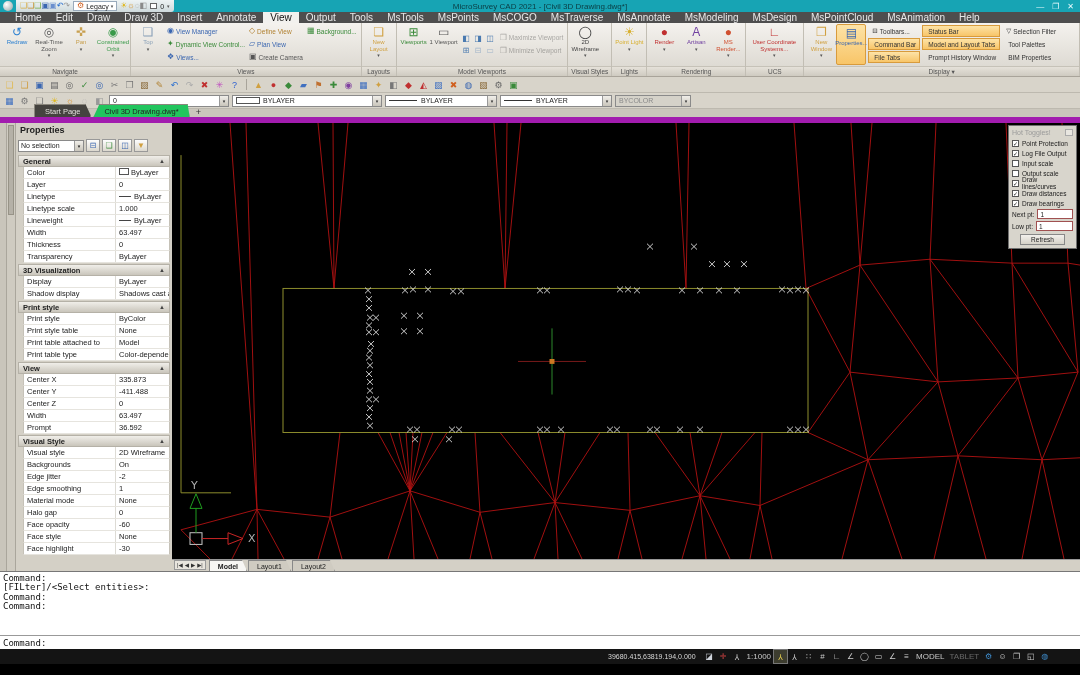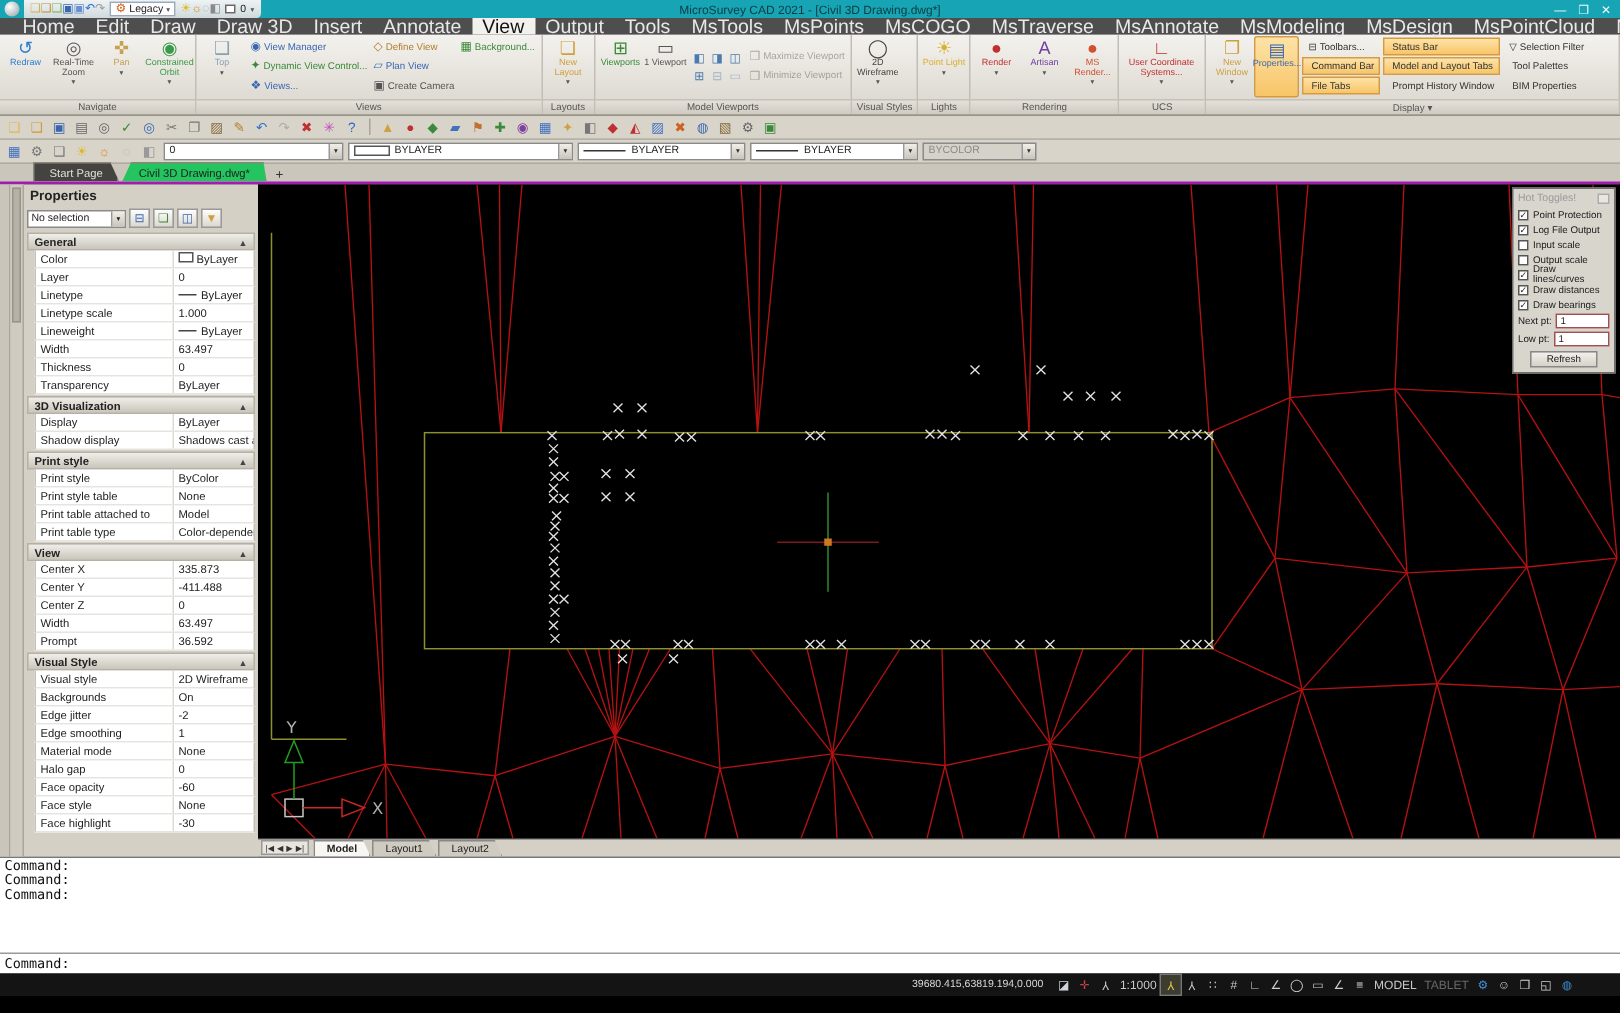--- a/index.html
+++ b/index.html
@@ -10,21 +10,21 @@
   .logo{width:10px;height:10px;border-radius:50%;background:radial-gradient(circle at 35% 35%,#fff,#8fa0a2);margin:0 3px;flex:0 0 auto}
   .qat{display:flex;align-items:center;gap:3px;background:linear-gradient(#eef3f4,#cfdadc);height:12px;padding:0 4px;border-radius:0 0 3px 0}
   .qi{font-size:8px;line-height:10px}
   .legacy{display:flex;align-items:center;gap:2px;background:#fff;border:1px solid #9ab;height:10px;padding:0 3px;font-size:7px;color:#222}
   .combo-arrow{font-size:5px;color:#555}
   .qswatch{width:7px;height:6px;background:#fff;border:1px solid #666}
   .wtitle{position:absolute;left:50%;transform:translateX(-50%);font-size:8px;color:#0b3c42;white-space:nowrap}
   .winbtns{margin-left:auto;display:flex;gap:8px;padding-right:6px;color:#eafcff;font-size:8px}
   
   .menubar{height:11px;background:#4e4e4e;display:flex;align-items:stretch;padding-left:8px}
-  .mtab{color:#e8e8e8;font-size:13px;padding:0 7px;display:flex;align-items:center;white-space:nowrap}
+  .mtab{color:#e8e8e8;font-size:10px;padding:0 7px;display:flex;align-items:center;white-space:nowrap}
   .mtab.active{background:#f2f1ee;color:#111}
   
   .ribbon{height:54px;background:linear-gradient(#f4f2ee,#d9d5cd);display:flex;border-bottom:1px solid #a9a49a;overflow:hidden}
   .rg{display:flex;flex-direction:column;border-right:1px solid #c2beb4;flex:0 0 auto}
   .rg-body{flex:1;display:flex;align-items:stretch;padding:1px 2px;gap:2px}
   .rg-label{height:10px;font-size:6.5px;color:#555;text-align:center;background:linear-gradient(#e5e1d9,#cfcbc1);border-top:1px solid #c6c2b8;display:flex;align-items:center;justify-content:center;white-space:nowrap;padding:0 3px}
   .rbig{width:30px;display:flex;flex-direction:column;align-items:center;font-size:6px;color:#333;text-align:center;line-height:6.5px;padding-top:2px}
   .rbig .ric{font-size:12px;line-height:13px}
   .rbig.drop::after{content:"▾";font-size:5px;color:#555}
   .rbig.highlight{background:linear-gradient(#fde3a7,#f8c568);border:1px solid #d89b3c;border-radius:2px}
@@ -43,39 +43,39 @@
   .toolbar1{height:16px;background:#d8d4ca;display:flex;align-items:center;gap:2px;padding:0 3px;border-bottom:1px solid #bdb9af}
   .ti{width:13px;height:13px;display:flex;align-items:center;justify-content:center;font-size:9px}
   .tsep{width:1px;height:11px;background:#a8a49a;margin:0 3px}
   .toolbar2{height:16px;background:#d8d4ca;display:flex;align-items:center;gap:3px;padding:0 3px;border-bottom:1px solid #bdb9af}
   .combo{height:12px;background:#fff;border:1px solid #8a8a8a;display:flex;align-items:center;font-size:7px;color:#222;padding-left:3px}
   .combo .arr{margin-left:auto;width:9px;align-self:stretch;background:linear-gradient(#f0eee9,#c9c5bb);border-left:1px solid #999;display:flex;align-items:center;justify-content:center;font-size:5px;color:#333}
   .combo.gray{background:#d5d2c9;color:#8a8a8a}
   .ltline{width:28px;border-top:1px solid #333;margin-right:4px}
   .cswatch{width:24px;height:7px;background:#fff;border:1px solid #555;margin-right:3px}
   
-  .filetabs{height:14px;background:#cac6bc;display:flex;align-items:flex-end;padding-left:22px;gap:2px;border-bottom:2px solid #a21caf}
+  .filetabs{height:14px;background:#cac6bc;display:flex;align-items:flex-end;padding-left:34px;gap:2px;border-bottom:6px solid #a21caf}
   .ftab{height:13px;display:flex;align-items:center;gap:4px;font-size:7.5px;color:#222;padding:0 10px;border:1px solid #8a867c;border-bottom:none;background:#c2beb4;clip-path:polygon(6px 0,calc(100% - 2px) 0,100% 100%,0 100%)}
   .ftab.start{background:#45433f;color:#e2e0dc;clip-path:polygon(0 0,calc(100% - 6px) 0,100% 100%,0 100%)}
   .ftab.active{background:#22c55e}
   .newtab{font-size:9px;color:#333;padding:0 4px}
   
   .main{display:flex;height:448px}
   .props{width:172px;background:#d4d0c6;display:flex;flex:0 0 auto}
   .pgutter{width:7px;background:#c9c5bb;border-right:1px solid #aaa69c}
   .pscroll{width:9px;background:#cfcbc1;border-right:1px solid #aaa69c;padding:2px 1px}
   .pthumb{width:100%;height:90px;background:#b5b1a7;border:1px solid #979387}
   .ppanel{flex:1;display:flex;flex-direction:column;overflow:hidden}
   .ptitle{font-size:9px;font-weight:bold;color:#222;padding:2px 4px;height:14px}
   .ptool{display:flex;gap:2px;padding:1px 2px;align-items:center;height:17px}
   .selcombo{width:66px;height:12px;background:#fff;border:1px solid #8a8a8a;font-size:7px;display:flex;align-items:center;padding-left:2px;color:#222}
   .selcombo .arr{margin-left:auto;width:9px;align-self:stretch;background:linear-gradient(#f0eee9,#c9c5bb);border-left:1px solid #999;display:flex;align-items:center;justify-content:center;font-size:5px}
   .pbtn{width:14px;height:13px;border:1px solid #999;background:linear-gradient(#fdfdfd,#dcd8ce);font-size:8px;display:flex;align-items:center;justify-content:center}
   .pgrid{flex:1;background:#d4d0c6;overflow:hidden;padding:0 2px}
-  .psec-h{height:12px;background:linear-gradient(#f0eee9,#c9c5bb);border:1px solid #b5b1a7;display:flex;align-items:flex-end;font-size:7.5px;font-weight:bold;color:#222;padding:0 4px;margin-top:1px}
+  .psec-h{height:12px;background:linear-gradient(#f0eee9,#c9c5bb);border:1px solid #b5b1a7;display:flex;align-items:center;font-size:7.5px;font-weight:bold;color:#222;padding:0 4px;margin-top:1px}
   .psec-h .caret{margin-left:auto;font-size:6px;color:#444}
   .prow{display:flex;height:12px;background:#fff;border-bottom:1px solid #e6e4de;font-size:7.5px;color:#222;margin-left:5px;border-left:1px solid #c5c1b7;border-right:1px solid #c5c1b7}
   .pl{width:92px;padding:1px 3px;border-right:1px solid #dddbd5;overflow:hidden;white-space:nowrap}
   .pv{flex:1;padding:1px 3px;overflow:hidden;white-space:nowrap}
   .prow.swatch .pv::before{content:"";display:inline-block;width:8px;height:5px;border:1px solid #555;background:#fff;margin-right:2px}
   .prow.line .pv::before{content:"";display:inline-block;width:12px;border-top:1px solid #444;margin:0 3px 2px 0}
   
   .dwgcol{flex:1;display:flex;flex-direction:column;min-width:0}
   .canvas{flex:1;background:#000;position:relative;overflow:hidden}
   .canvas svg{position:absolute;inset:0}
@@ -859,20 +859,21 @@
           <span class="mtab2">Layout2</span>
         </span>
     </div>
   </div>
 </div>
 
 <div class="command">
   <div class="cmd-hist">
 
   <div>Command:</div>
+      <div>[FILter]/&lt;Select entities&gt;:</div>
       <div>Command:</div>
       <div>Command:</div>
     </div>
   <div class="cmd-prompt">Command:</div>
 </div>
 
 <div class="statusbar">
   <span class="sb-coords">39680.415,63819.194,0.000</span>
   <span style="display:flex">
 

